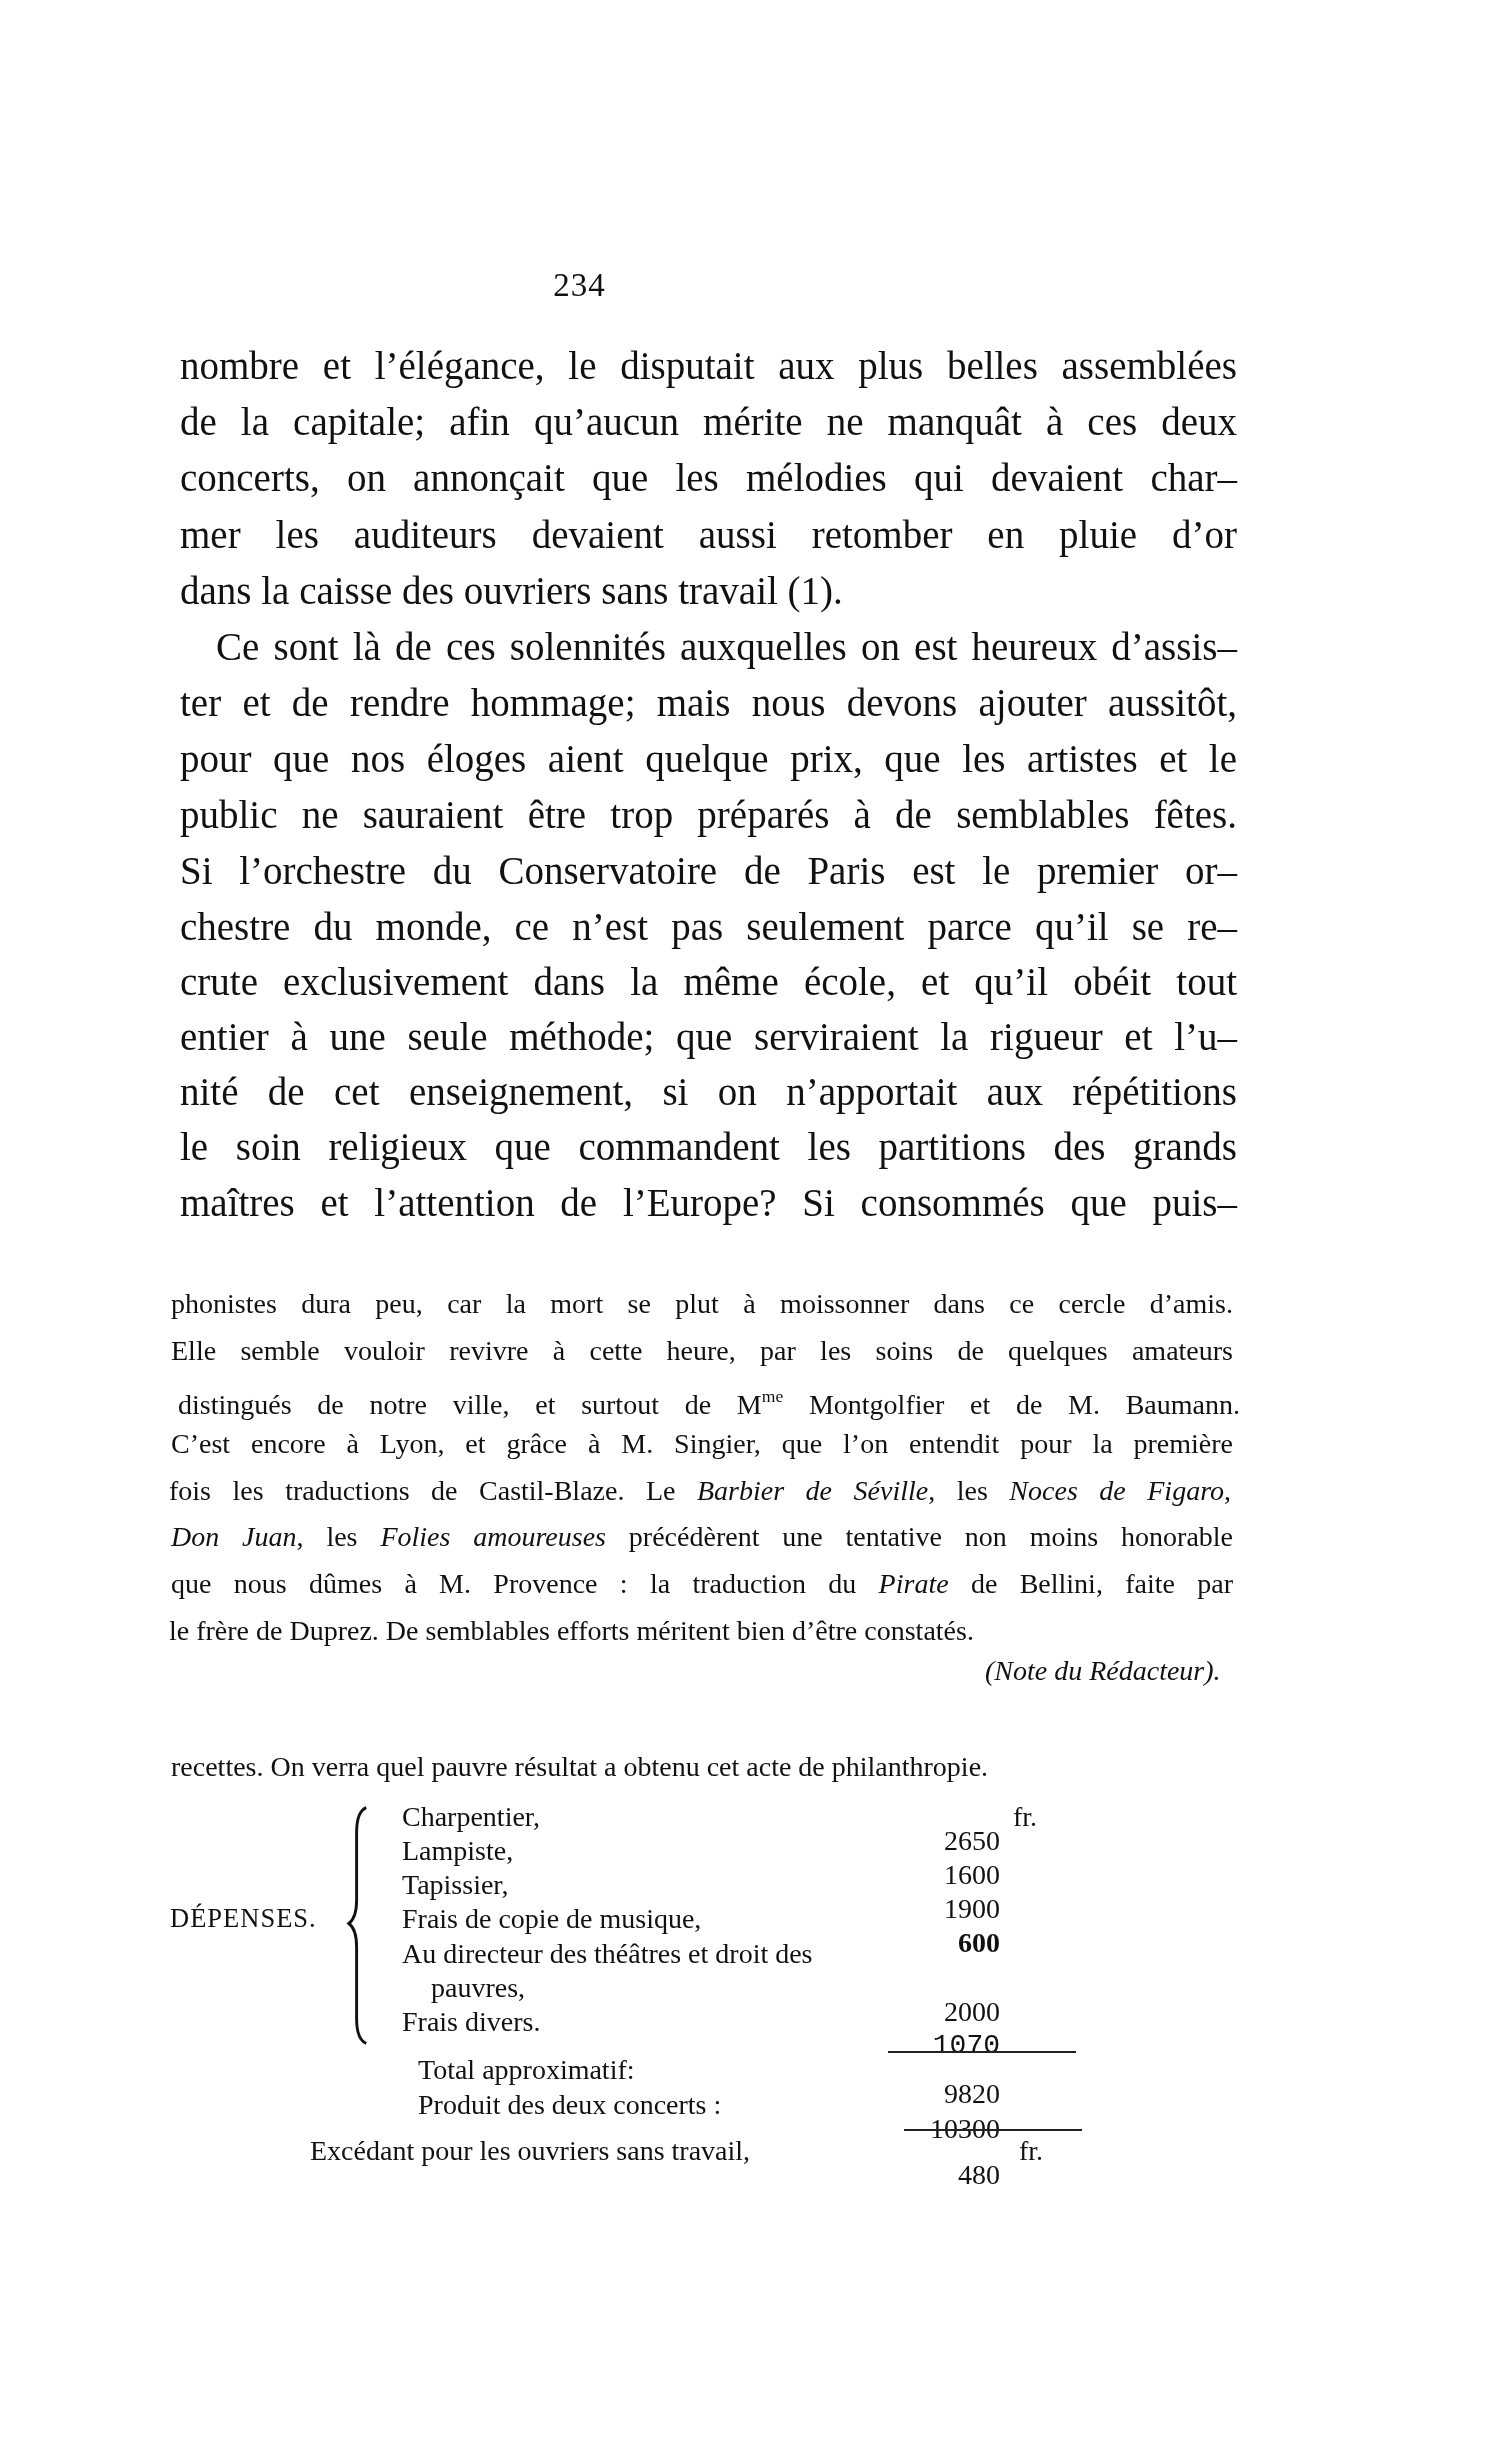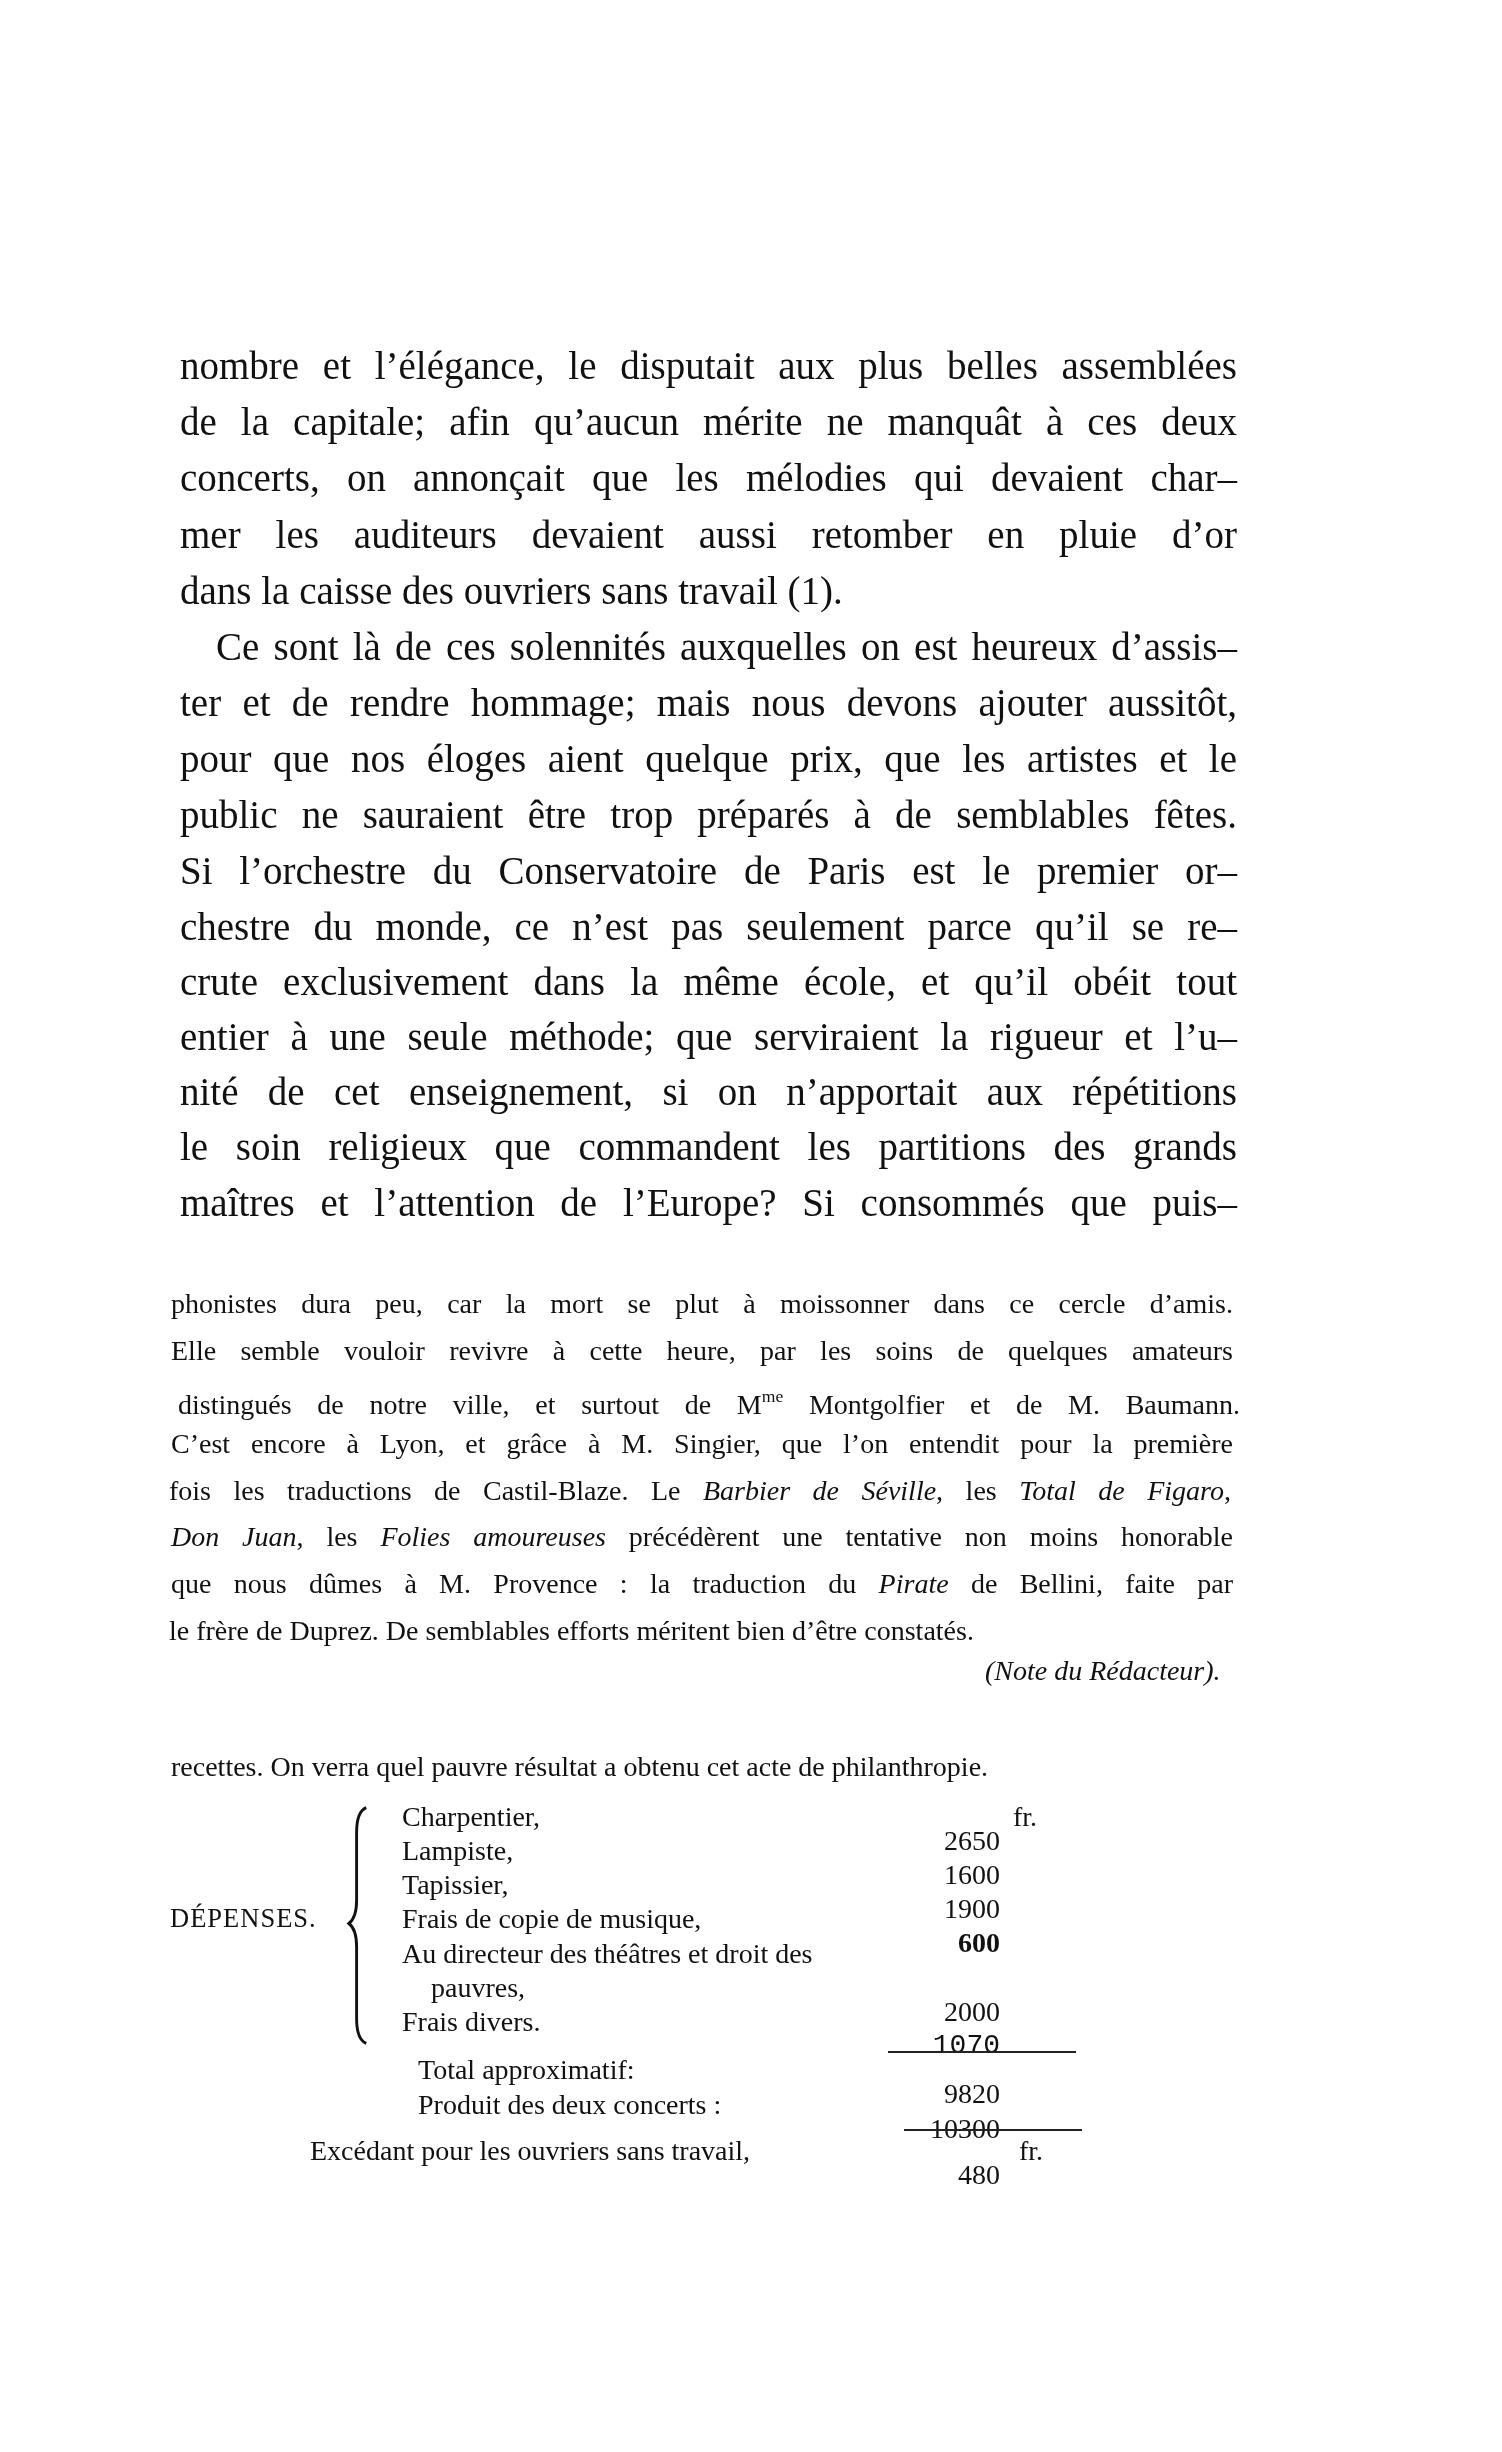--- a/index.html
+++ b/index.html
@@ -19,20 +19,21 @@
   .tbl { position: absolute; font-size: 28px; line-height: 34px; white-space: nowrap; }
   .num { position: absolute; text-align: right; width: 137px; font-size: 28px; line-height: 34px; margin-top: 24px; }
   .rule { position: absolute; height: 0; border-top: 2.5px solid #222; }
   .brace { position: absolute; }
 </style>
 </head>
 <body>
 
 <div class="pg">
 
+  <div class="pnum">234</div>
 
   <div>
     <div class="body-line" style="top:338px">nombre et l’élégance, le disputait aux plus belles assemblées</div>
     <div class="body-line" style="top:394px">de la capitale;  afin qu’aucun mérite ne manquât à ces deux</div>
     <div class="body-line" style="top:450px">concerts, on annonçait que les mélodies qui devaient char–</div>
     <div class="body-line" style="top:507px">mer  les  auditeurs  devaient  aussi  retomber  en  pluie  d’or</div>
     <div class="body-line last" style="top:563px">dans la caisse des ouvriers sans travail (1).</div>
   </div>
 
   <div>
@@ -47,21 +48,21 @@
     <div class="body-line" style="top:1064px">nité de cet enseignement, si on n’apportait aux répétitions</div>
     <div class="body-line" style="top:1119px">le soin religieux que commandent les partitions des grands</div>
     <div class="body-line" style="top:1175px">maîtres et l’attention de l’Europe?  Si consommés que puis–</div>
   </div>
 
   <div id="fn-note">
       <div class="fn-line" style="top: 1280px; left: 171px;"><span>phonistes dura peu, car la mort se plut à moissonner dans ce cercle d’amis.</span></div>
       <div class="fn-line" style="top: 1327px; left: 171px;"><span>Elle semble vouloir revivre à cette heure, par les soins de quelques amateurs</span></div>
       <div class="fn-line" style="top: 1373px; left: 178px;"><span>distingués de notre ville, et surtout de M</span><span class="sup">me</span><span> Montgolfier et de M. Baumann.</span></div>
       <div class="fn-line" style="top: 1420px; left: 171px;"><span>C’est encore à Lyon, et grâce à M. Singier, que l’on entendit pour la première</span></div>
-      <div class="fn-line" style="top: 1467px; left: 169px;"><span>fois les traductions de Castil-Blaze. Le </span><span class="it">Barbier de Séville</span><span>, les </span><span class="it">Total de Figaro</span><span>,</span></div>
+      <div class="fn-line" style="top: 1467px; left: 169px;"><span>fois les traductions de Castil-Blaze. Le </span><span class="it">Barbier de Séville</span><span>, les </span><span class="it">Noces de Figaro</span><span>,</span></div>
       <div class="fn-line" style="top: 1513px; left: 171px;"><span class="it">Don Juan</span><span>, les </span><span class="it">Folies amoureuses</span><span> précédèrent une tentative non moins honorable</span></div>
       <div class="fn-line" style="top: 1560px; left: 171px;"><span>que nous dûmes à M. Provence : la traduction du </span><span class="it">Pirate</span><span> de Bellini, faite par</span></div>
       <div class="fn-line last" style="top: 1607px; left: 169px;"><span>le frère de Duprez. De semblables efforts méritent bien d’être constatés.</span></div>
     </div>
   <div class="fn-line last" style="top:1647px; left:985px; width:294px; font-style:italic;">(Note du Rédacteur).</div>
 
   <div class="fn-line last" style="top:1743px">recettes. On verra quel pauvre résultat a obtenu cet acte de philanthropie.</div>
 
   <div>
     <div class="tbl" style="left:170px; top:1901px; letter-spacing:1px; font-size:26.5px;">DÉPENSES.</div>

